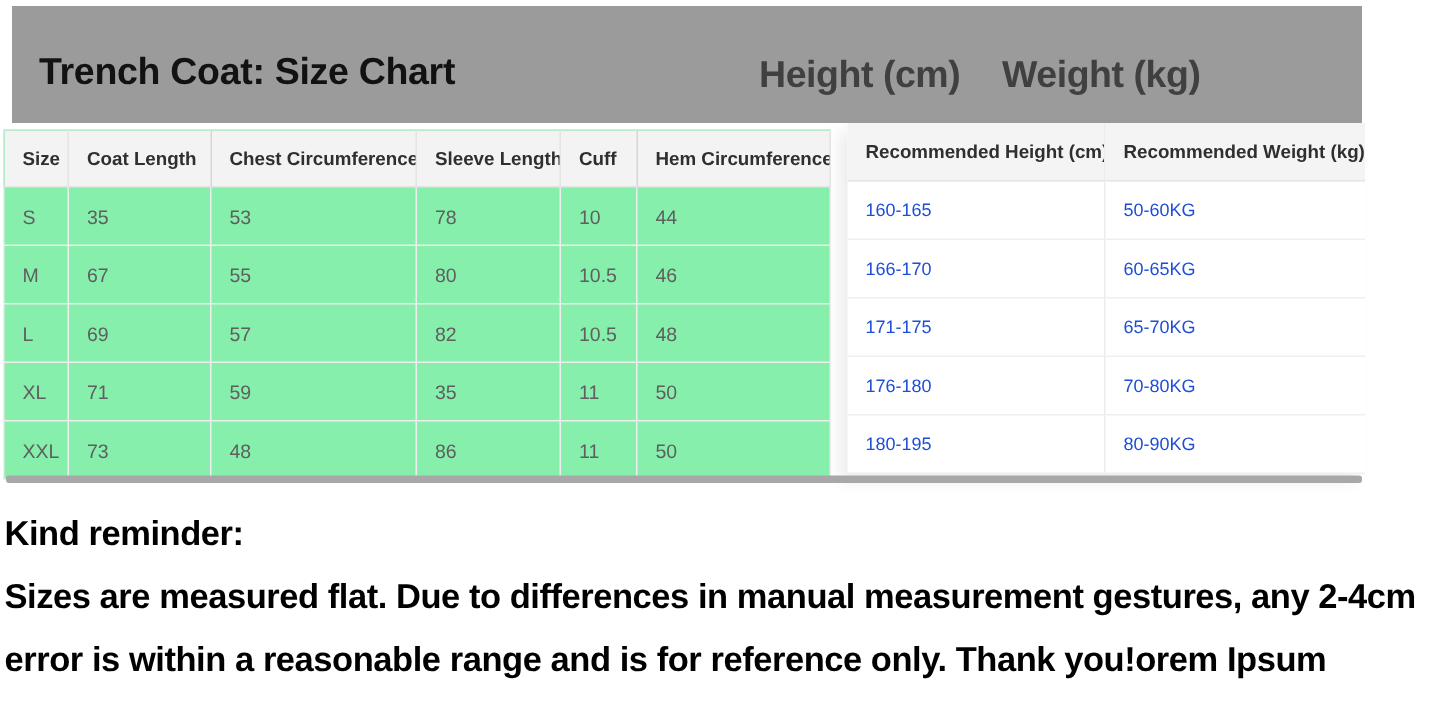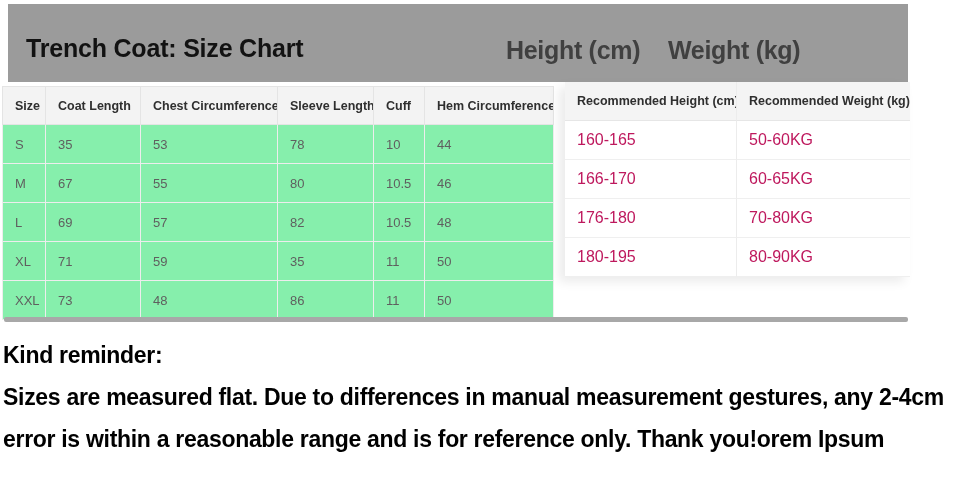--- a/index.html
+++ b/index.html
@@ -94,22 +94,22 @@
     font-weight: bold;
     color: #2f2f2f;
     text-align: left;
     padding: 0 4px 0 12px;
     border-bottom: 1px solid #e6e6e6;
     white-space: nowrap;
     overflow: hidden;
   }
   .rec-table td {
     height: 38px;
-    font-size: 16px;
-    color: #be185d;
+    font-size: 12px;
+    color: #1d4ed8;
     text-align: left;
     padding: 0 4px 0 12px;
     border-bottom: 1px solid #efefef;
     white-space: nowrap;
   }
   .rec-table th:first-child, .rec-table td:first-child { border-right: 1px solid #ececec; }
   .rec-table .c1 { width: 172px; }
   .rec-table .c2 { width: 173px; }
 
   
@@ -222,20 +222,24 @@
     <tbody>
         <tr>
           <td>160-165</td>
           <td>50-60KG</td>
         </tr>
         <tr>
           <td>166-170</td>
           <td>60-65KG</td>
         </tr>
         <tr>
+          <td>171-175</td>
+          <td>65-70KG</td>
+        </tr>
+        <tr>
           <td>176-180</td>
           <td>70-80KG</td>
         </tr>
         <tr>
           <td>180-195</td>
           <td>80-90KG</td>
         </tr>
       </tbody>
   </table>
 

